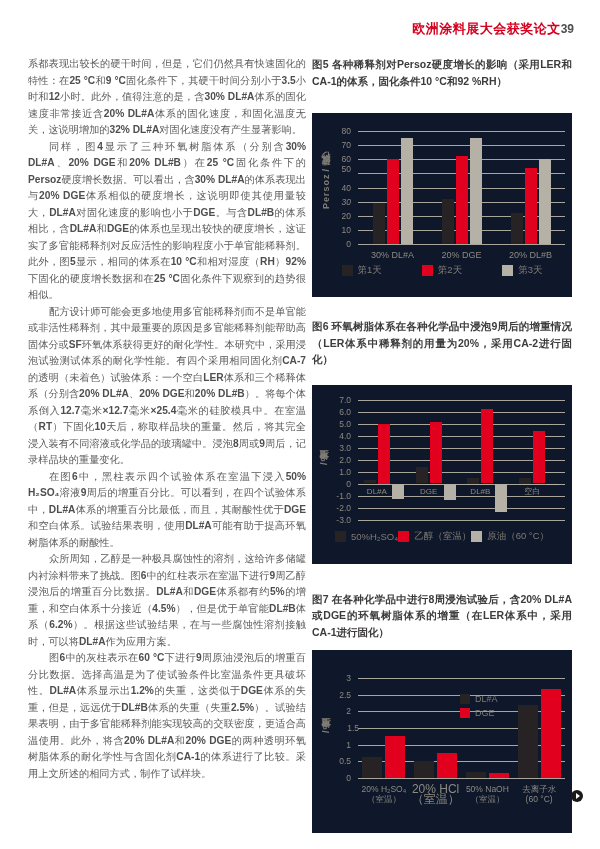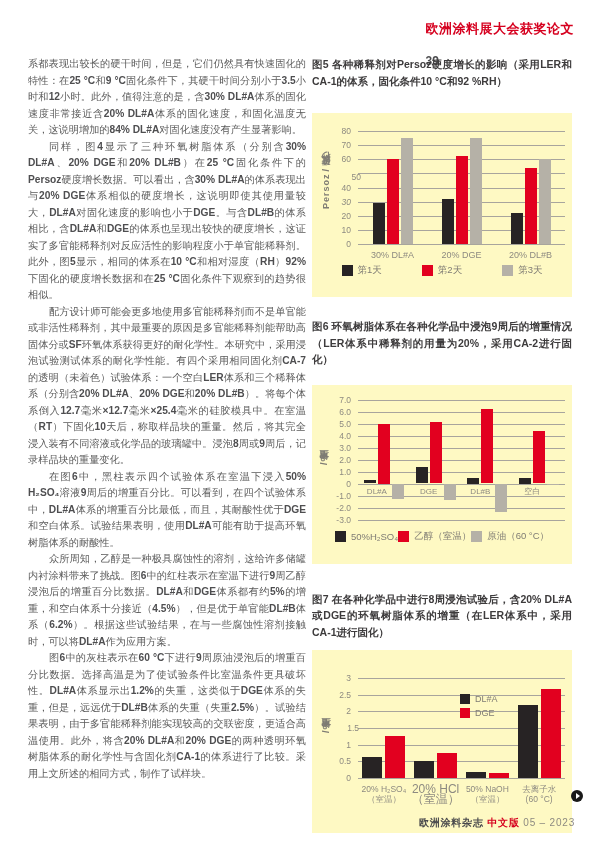--- a/index.html
+++ b/index.html
@@ -1,31 +1,31 @@
 <!DOCTYPE html>
 <html><head>
 <meta charset="utf-8">
 <style>
   html,body{margin:0;padding:0;background:#888;}
   .page{position:relative;width:600px;height:849px;background:#ffffff;overflow:hidden;
         font-family:"Liberation Sans","DejaVu Sans",sans-serif;}
   
-  .hdr{position:absolute;top:20px;right:26px;display:flex;align-items:baseline;gap:16px;flex-direction:column;}
+  .hdr{position:absolute;top:20px;right:26px;display:flex;align-items:baseline;}
   .hdr-title{color:#d6001f;font-weight:bold;font-size:13px;letter-spacing:.5px;}
   .hdr-page{color:#4e4e50;font-size:12px;font-weight:bold;}
   
   .col-left{position:absolute;left:28px;top:56px;width:278px;}
   .para{margin:0;font-size:10.2px;line-height:16.5px;text-align:justify;color:#5b5b5b;}
   .para.indent{text-indent:21px;}
   .para b{font-weight:bold;color:#4e4e50;}
   .sec-heading{margin:14px 0 10px 0;font-size:12.5px;line-height:17px;color:#d6001f;font-weight:bold;}
   
   .col-right{position:absolute;left:312px;top:56px;width:260px;}
   .fig-caption{font-size:10.5px;font-weight:bold;color:#3d3b3c;line-height:16.5px;text-align:justify;}
-  .panel{position:relative;background:#fef9c3;width:260px;}
+  .panel{position:relative;background:#0f172a;width:260px;}
   #chart0{height:184px;margin-top:24px;}
   .cap6{margin-top:21px;}
   #chart1{height:179px;margin-top:17px;}
   .cap7{margin-top:27px;}
   #chart2{height:183px;margin-top:10px;}
   
   .panel .grid{position:absolute;background:#a8a59d;}
   .panel .ytick{position:absolute;text-align:right;font-size:8.5px;color:#8d8a81;}
   .panel .ylab{position:absolute;writing-mode:vertical-rl;transform:rotate(180deg);
                display:flex;align-items:center;justify-content:center;
@@ -51,42 +51,42 @@
 
 <div class="page">
 
   <header class="hdr">
     <span class="hdr-title">欧洲涂料展大会获奖论文</span>
     <span class="hdr-page">39</span>
   </header>
 
   <div class="col-left">
     <div>
-        <p class="para sb">系都表现出较长的硬干时间，但是，它们仍然具有快速固化的特性：在<b>25 °C</b>和<b>9 °C</b>固化条件下，其硬干时间分别小于<b>3.5</b>小时和<b>12</b>小时。此外，值得注意的是，含<b>30% DL#A</b>体系的固化速度非常接近含<b>20% DL#A</b>体系的固化速度，和固化温度无关，这说明增加的<b>84% DL#A</b>对固化速度没有产生显著影响。</p>
+        <p class="para sb">系都表现出较长的硬干时间，但是，它们仍然具有快速固化的特性：在<b>25 °C</b>和<b>9 °C</b>固化条件下，其硬干时间分别小于<b>3.5</b>小时和<b>12</b>小时。此外，值得注意的是，含<b>30% DL#A</b>体系的固化速度非常接近含<b>20% DL#A</b>体系的固化速度，和固化温度无关，这说明增加的<b>32% DL#A</b>对固化速度没有产生显著影响。</p>
         <p class="para sb indent">同样，图<b>4</b>显示了三种环氧树脂体系（分别含<b>30% DL#A</b>、<b>20% DGE</b>和<b>20% DL#B</b>）在<b>25 °C</b>固化条件下的<b>Persoz</b>硬度增长数据。可以看出，含<b>30% DL#A</b>的体系表现出与<b>20% DGE</b>体系相似的硬度增长，这说明即使其使用量较大，<b>DL#A</b>对固化速度的影响也小于<b>DGE</b>。与含<b>DL#B</b>的体系相比，含<b>DL#A</b>和<b>DGE</b>的体系也呈现出较快的硬度增长，这证实了多官能稀释剂对反应活性的影响程度小于单官能稀释剂。此外，图<b>5</b>显示，相同的体系在<b>10 °C</b>和相对湿度（<b>RH</b>）<b>92%</b>下固化的硬度增长数据和在<b>25 °C</b>固化条件下观察到的趋势很相似。</p>
       </div>
     <div>
         <p class="para sb indent">配方设计师可能会更多地使用多官能稀释剂而不是单官能或非活性稀释剂，其中最重要的原因是多官能稀释剂能帮助高固体分或<b>SF</b>环氧体系获得更好的耐化学性。本研究中，采用浸泡试验测试体系的耐化学性能。有四个采用相同固化剂<b>CA-7</b>的透明（未着色）试验体系：一个空白<b>LER</b>体系和三个稀释体系（分别含<b>20% DL#A</b>、<b>20% DGE</b>和<b>20% DL#B</b>）。将每个体系倒入<b>12.7</b>毫米<b>×12.7</b>毫米<b>×25.4</b>毫米的硅胶模具中。在室温（<b>RT</b>）下固化<b>10</b>天后，称取样品块的重量。然后，将其完全浸入装有不同溶液或化学品的玻璃罐中。浸泡<b>8</b>周或<b>9</b>周后，记录样品块的重量变化。</p>
         <p class="para sb indent">在图<b>6</b>中，黑柱表示四个试验体系在室温下浸入<b>50% H₂SO₄</b>溶液<b>9</b>周后的增重百分比。可以看到，在四个试验体系中，<b>DL#A</b>体系的增重百分比最低，而且，其耐酸性优于<b>DGE</b>和空白体系。试验结果表明，使用<b>DL#A</b>可能有助于提高环氧树脂体系的耐酸性。</p>
         <p class="para sb indent">众所周知，乙醇是一种极具腐蚀性的溶剂，这给许多储罐内衬涂料带来了挑战。图<b>6</b>中的红柱表示在室温下进行<b>9</b>周乙醇浸泡后的增重百分比数据。<b>DL#A</b>和<b>DGE</b>体系都有约<b>5%</b>的增重，和空白体系十分接近（<b>4.5%</b>），但是优于单官能<b>DL#B</b>体系（<b>6.2%</b>）。根据这些试验结果，在与一些腐蚀性溶剂接触时，可以将<b>DL#A</b>作为应用方案。</p>
         <p class="para sb indent">图<b>6</b>中的灰柱表示在<b>60 °C</b>下进行<b>9</b>周原油浸泡后的增重百分比数据。选择高温是为了使试验条件比室温条件更具破坏性。<b>DL#A</b>体系显示出<b>1.2%</b>的失重，这类似于<b>DGE</b>体系的失重，但是，远远优于<b>DL#B</b>体系的失重（失重<b>2.5%</b>）。试验结果表明，由于多官能稀释剂能实现较高的交联密度，更适合高温使用。此外，将含<b>20% DL#A</b>和<b>20% DGE</b>的两种透明环氧树脂体系的耐化学性与含固化剂<b>CA-1</b>的体系进行了比较。采用上文所述的相同方式，制作了试样块。</p>
       </div>
   </div>
 
   <div class="col-right">
     <div class="fig-caption">图5 各种稀释剂对Persoz硬度增长的影响（采用LER和CA-1的体系，固化条件10 °C和92 %RH）</div>
     <div class="panel" id="chart0">
         <div class="grid" style="left: 46px; top: 18px; width: 207px; height: 1px;"></div>
         <div class="ytick" style="left: 0px; top: 13px; width: 39px;">80</div>
         <div class="grid" style="left: 46px; top: 32.125px; width: 207px; height: 1px;"></div>
         <div class="ytick" style="left: 0px; top: 27.125px; width: 39px;">70</div>
         <div class="grid" style="left: 46px; top: 46.25px; width: 207px; height: 1px;"></div>
         <div class="ytick" style="left: 0px; top: 41.25px; width: 39px;">60</div>
         <div class="grid" style="left: 46px; top: 60.375px; width: 207px; height: 1px;"></div>
-        <div class="ytick" style="left: 0px; top: 59px; width: 39px; padding-left: 10px;">50</div>
+        <div class="ytick" style="left: 0px; top: 51px; width: 39px;">50</div>
         <div class="grid" style="left: 46px; top: 74.5px; width: 207px; height: 1px;"></div>
         <div class="ytick" style="left: 0px; top: 69.5px; width: 39px;">40</div>
         <div class="grid" style="left: 46px; top: 88.625px; width: 207px; height: 1px;"></div>
         <div class="ytick" style="left: 0px; top: 83.625px; width: 39px; font-style: italic;">30</div>
         <div class="grid" style="left: 46px; top: 102.75px; width: 207px; height: 1px;"></div>
         <div class="ytick" style="left: 0px; top: 97.75px; width: 39px;">20</div>
         <div class="grid" style="left: 46px; top: 116.875px; width: 207px; height: 1px;"></div>
         <div class="ytick" style="left: 0px; top: 111.875px; width: 39px;">10</div>
         <div class="grid" style="left: 46px; top: 131px; width: 207px; height: 1px;"></div>
         <div class="ytick" style="left: 0px; top: 126px; width: 39px;">0</div>
@@ -219,19 +219,14 @@
             <span style="font-size: 9px;">DGE</span>
           </div>
         </div>
       </div>
   </div>
 
   <div class="next-btn">
       <span class="tri"></span>
     </div>
 
-  <div class="footer">
-    <span class="j">欧洲涂料杂志</span>
-    <span class="e">中文版</span>
-    <span class="i">05 – 2023</span>
-  </div>
 
 </div>
 
 </body></html>

